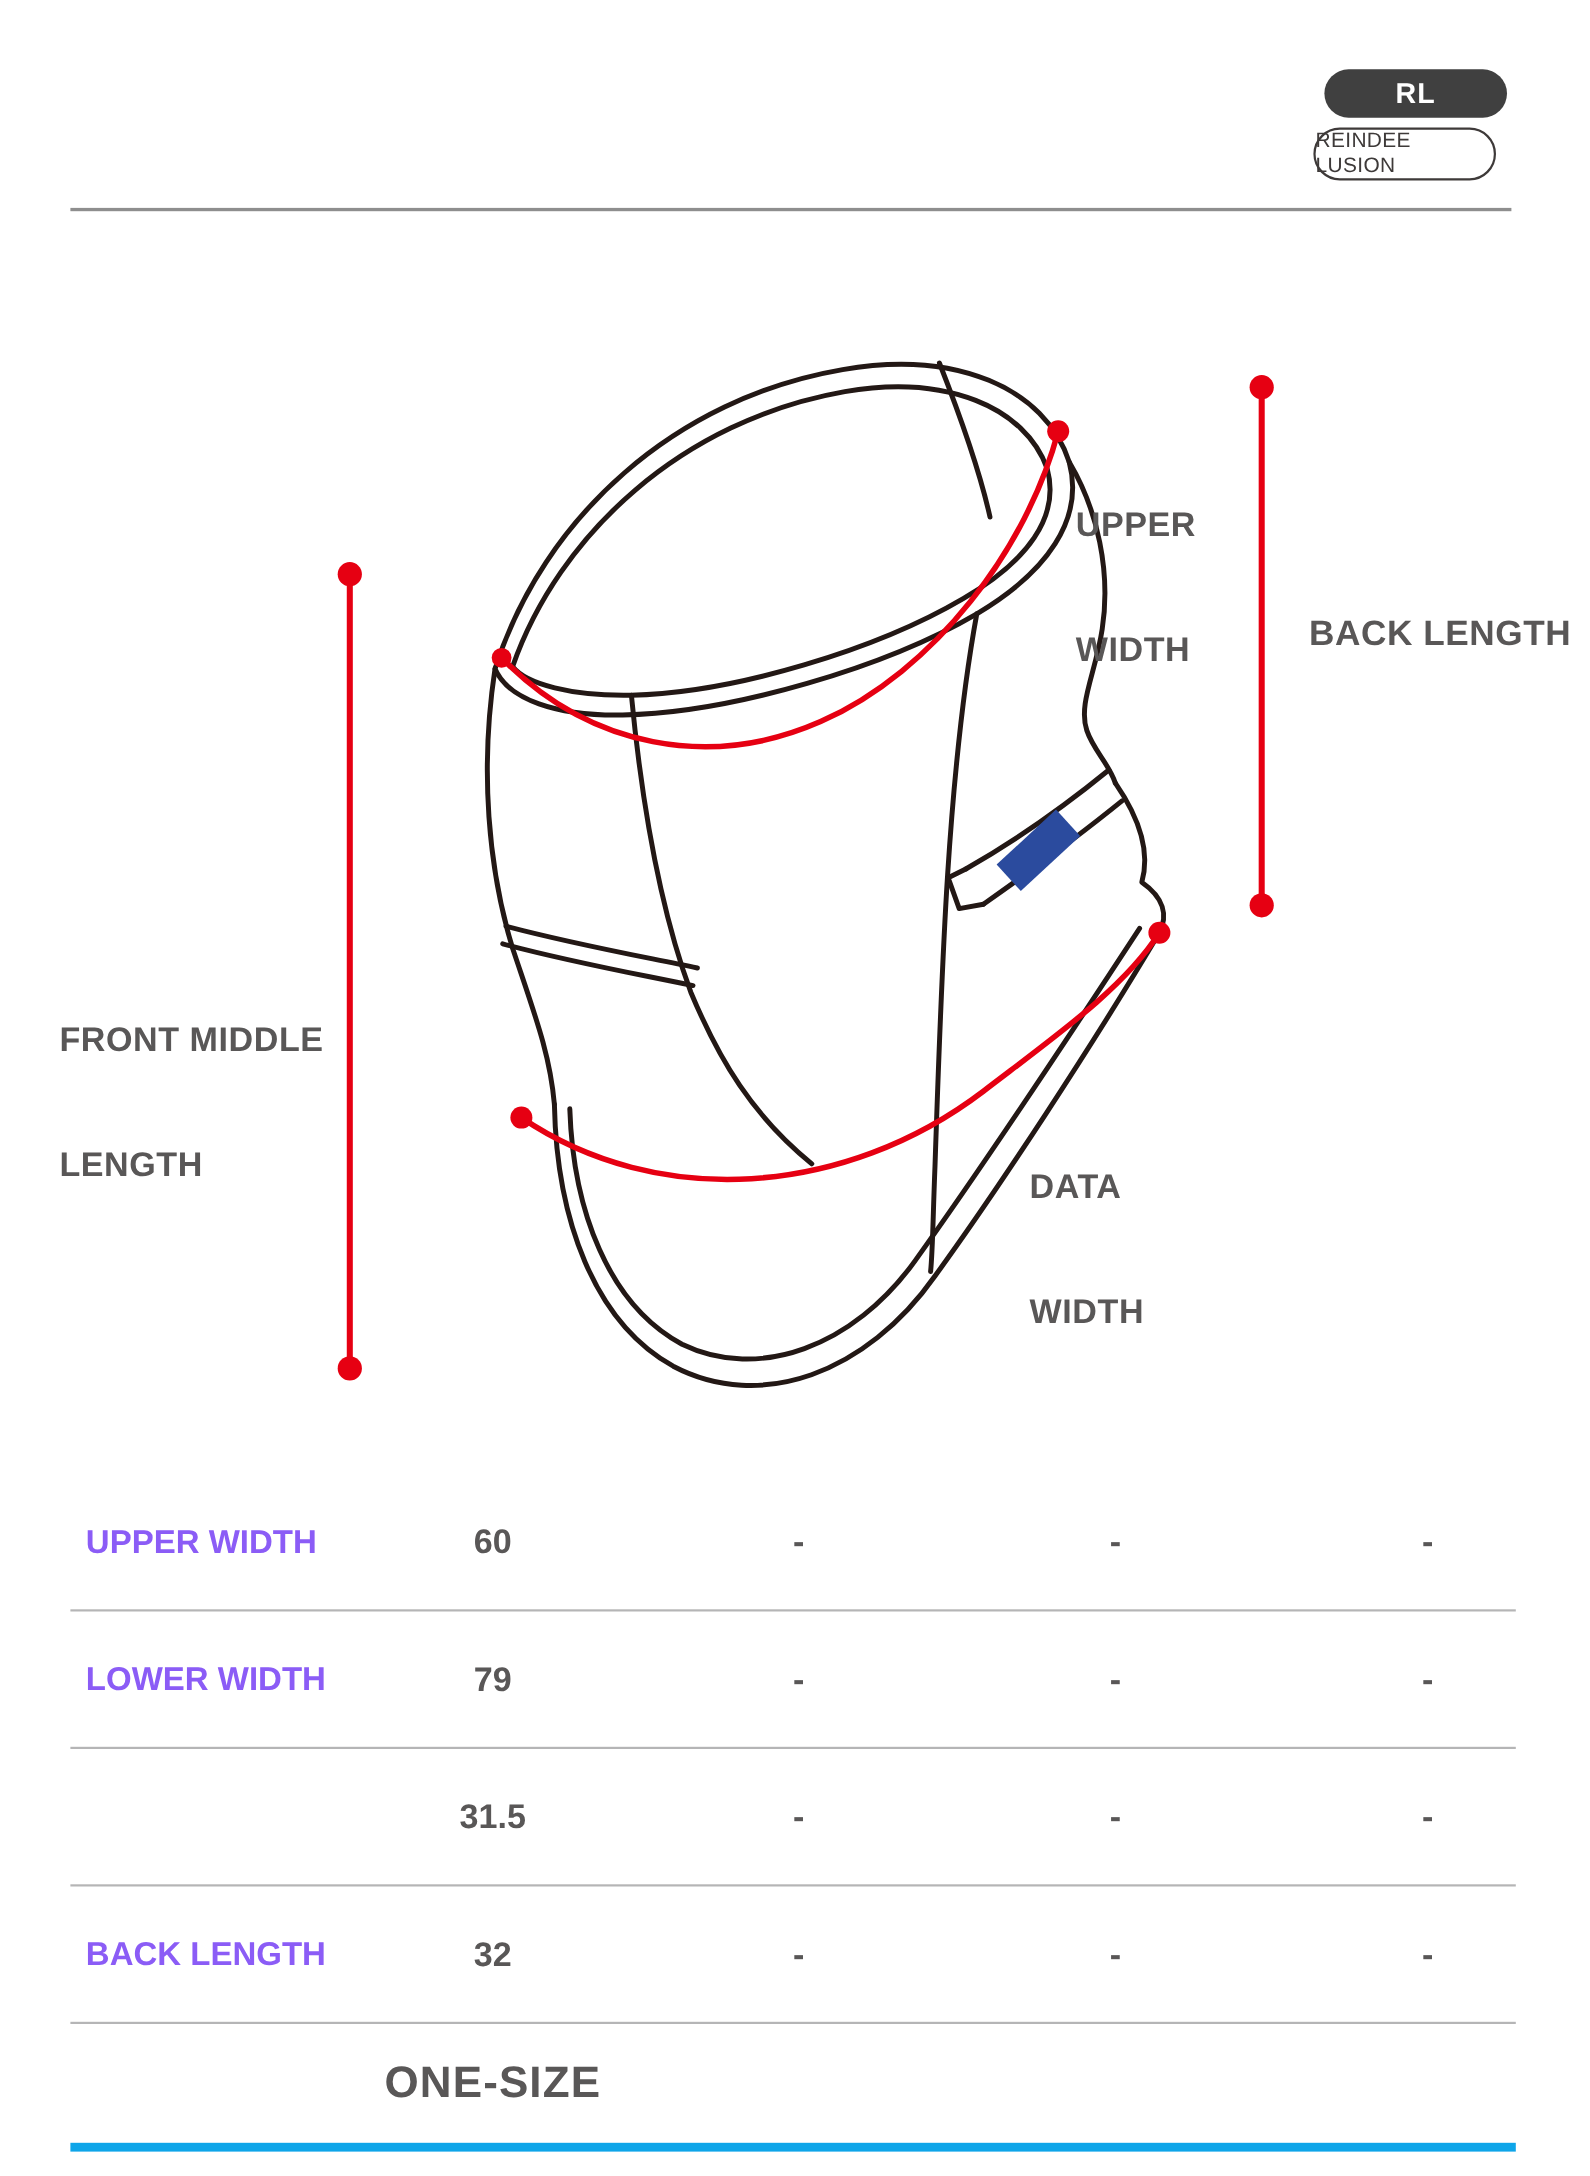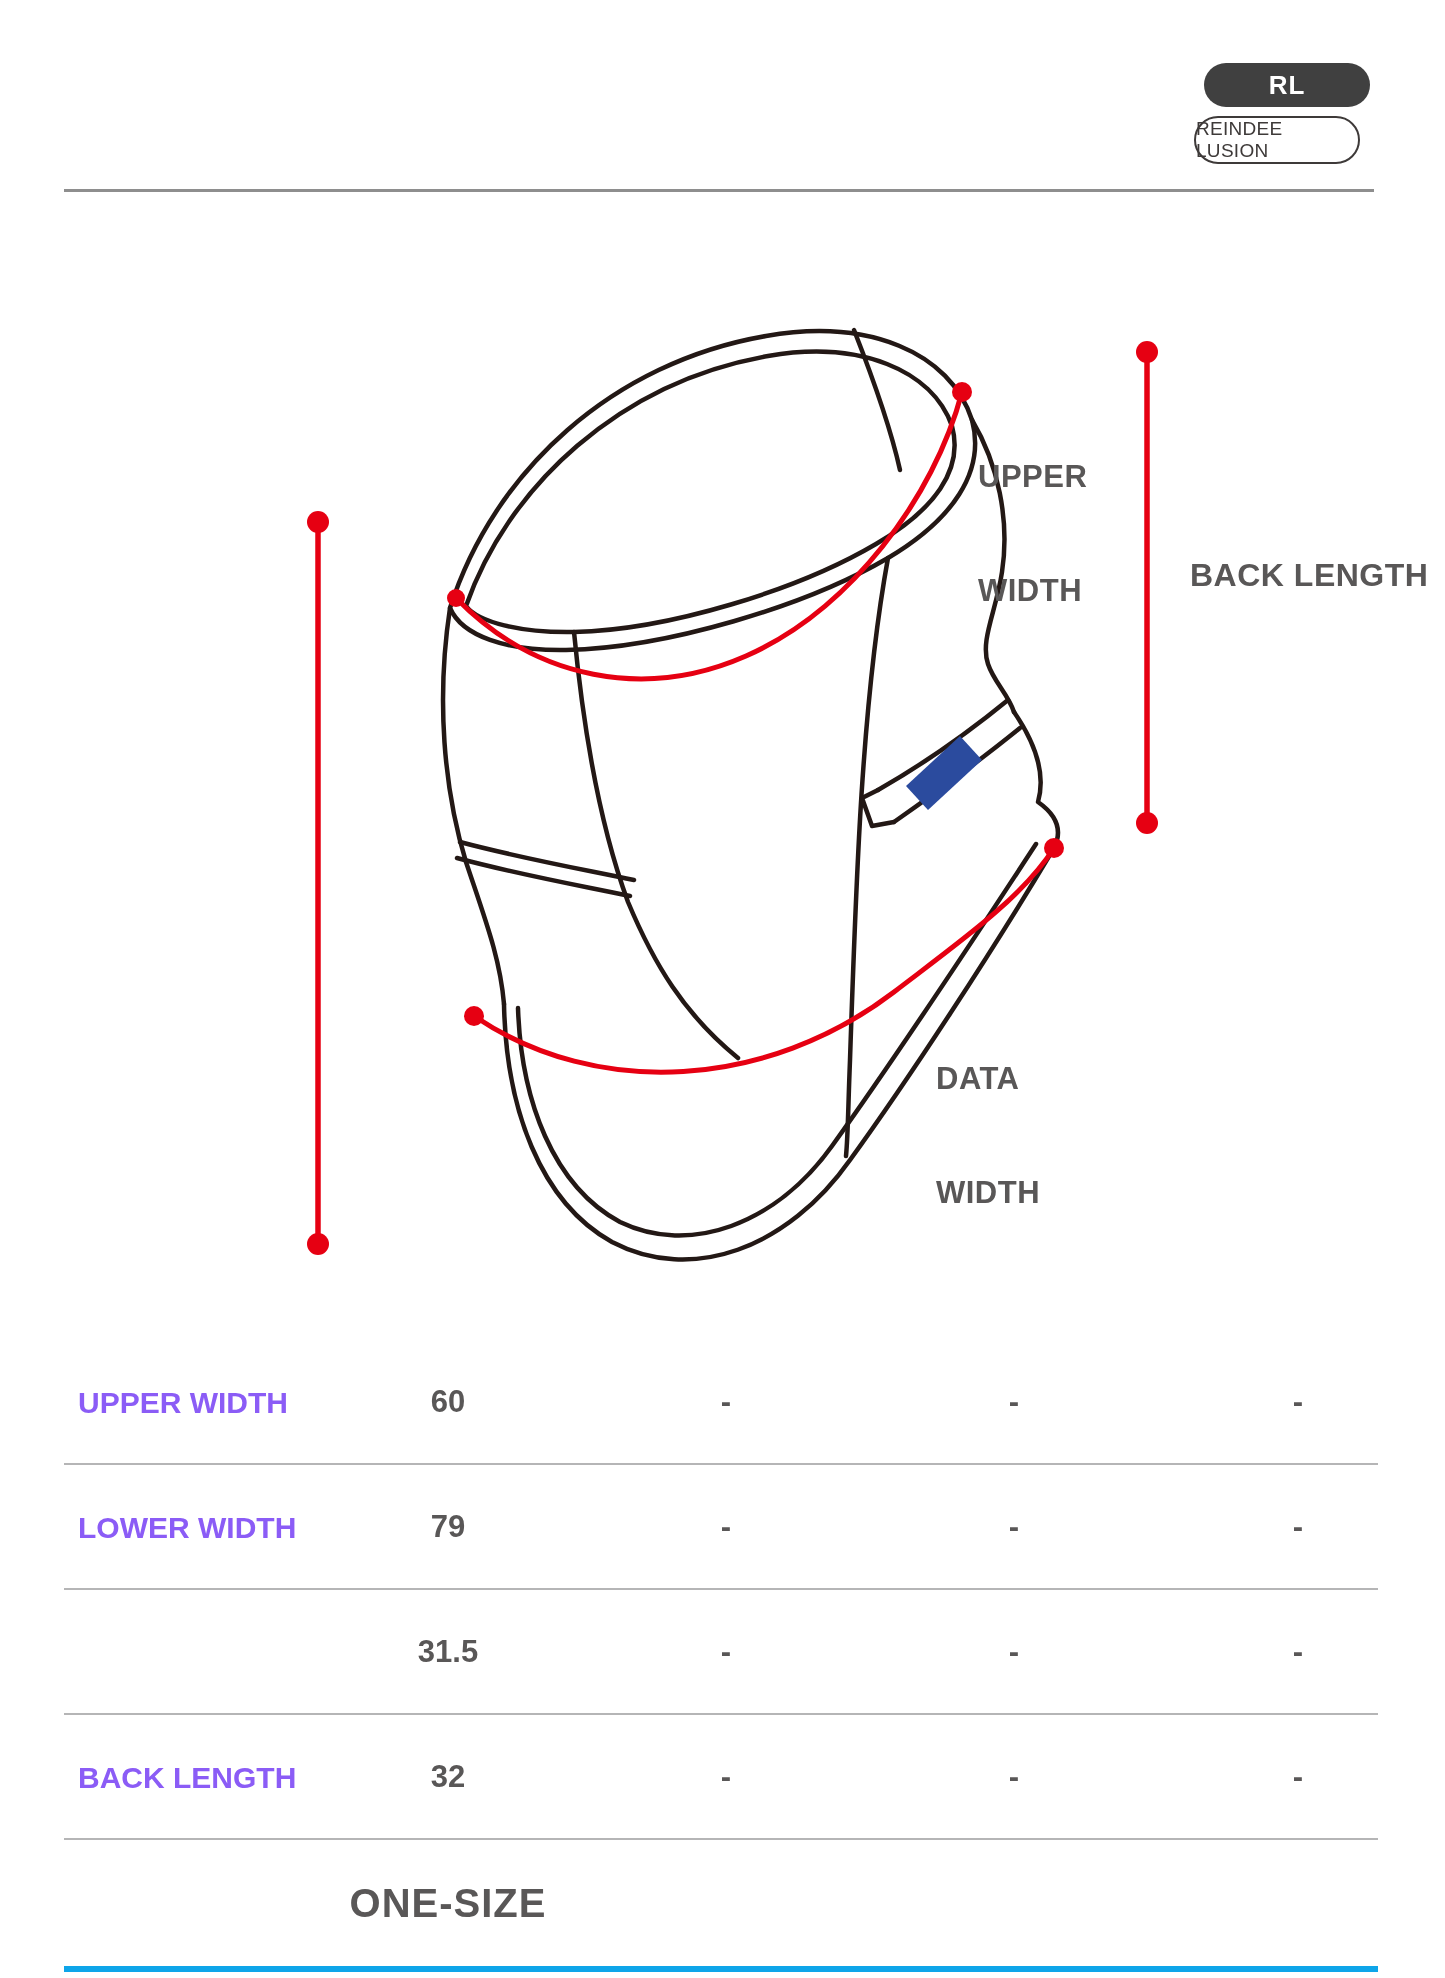--- a/index.html
+++ b/index.html
@@ -45,21 +45,21 @@
   }
   .tlabel{
     position:absolute;left:14px;top:50%;transform:translateY(-50%);
     font-weight:bold;font-size:30px;color:#8b5cf6;width:280px;line-height:37px;
   }
   .tval{
     position:absolute;top:50%;transform:translate(-50%,-50%);
     font-weight:bold;font-size:31px;color:#595757;
   }
   .c1{left:384px;} .c2{left:662px;} .c3{left:950px;} .c4{left:1234px;}
-  .tfooter{position:relative;height:132px;border-bottom:6px solid #0ea5e9;box-sizing:border-box;}
+  .tfooter{position:relative;height:116px;border-bottom:8px solid #0ea5e9;box-sizing:border-box;}
   .one-size{
     position:absolute;left:384px;top:50%;transform:translate(-50%,-50%);
     font-weight:bold;font-size:40px;color:#595757;letter-spacing:1px;
   }
 </style>
 </head>
 <body>
 
 <div class="canvas">
 
@@ -116,20 +116,24 @@
       <circle cx="1147" cy="352" r="11"></circle>
       <circle cx="1147" cy="823" r="11"></circle>
     </g>
   </svg>
 
   <div class="diag-label lbl-upper">
     <div>UPPER</div>
     <div>WIDTH</div>
   </div>
   <div class="diag-label lbl-back">BACK LENGTH</div>
+  <div class="diag-label lbl-front">
+    <div>FRONT MIDDLE</div>
+    <div>LENGTH</div>
+  </div>
   <div class="diag-label lbl-lower">
     <div>DATA</div>
     <div>WIDTH</div>
   </div>
 
   <div class="size-table">
 
     <div class="trow">
       <div class="tlabel">UPPER WIDTH</div>
       <div class="tval c1">60</div>

